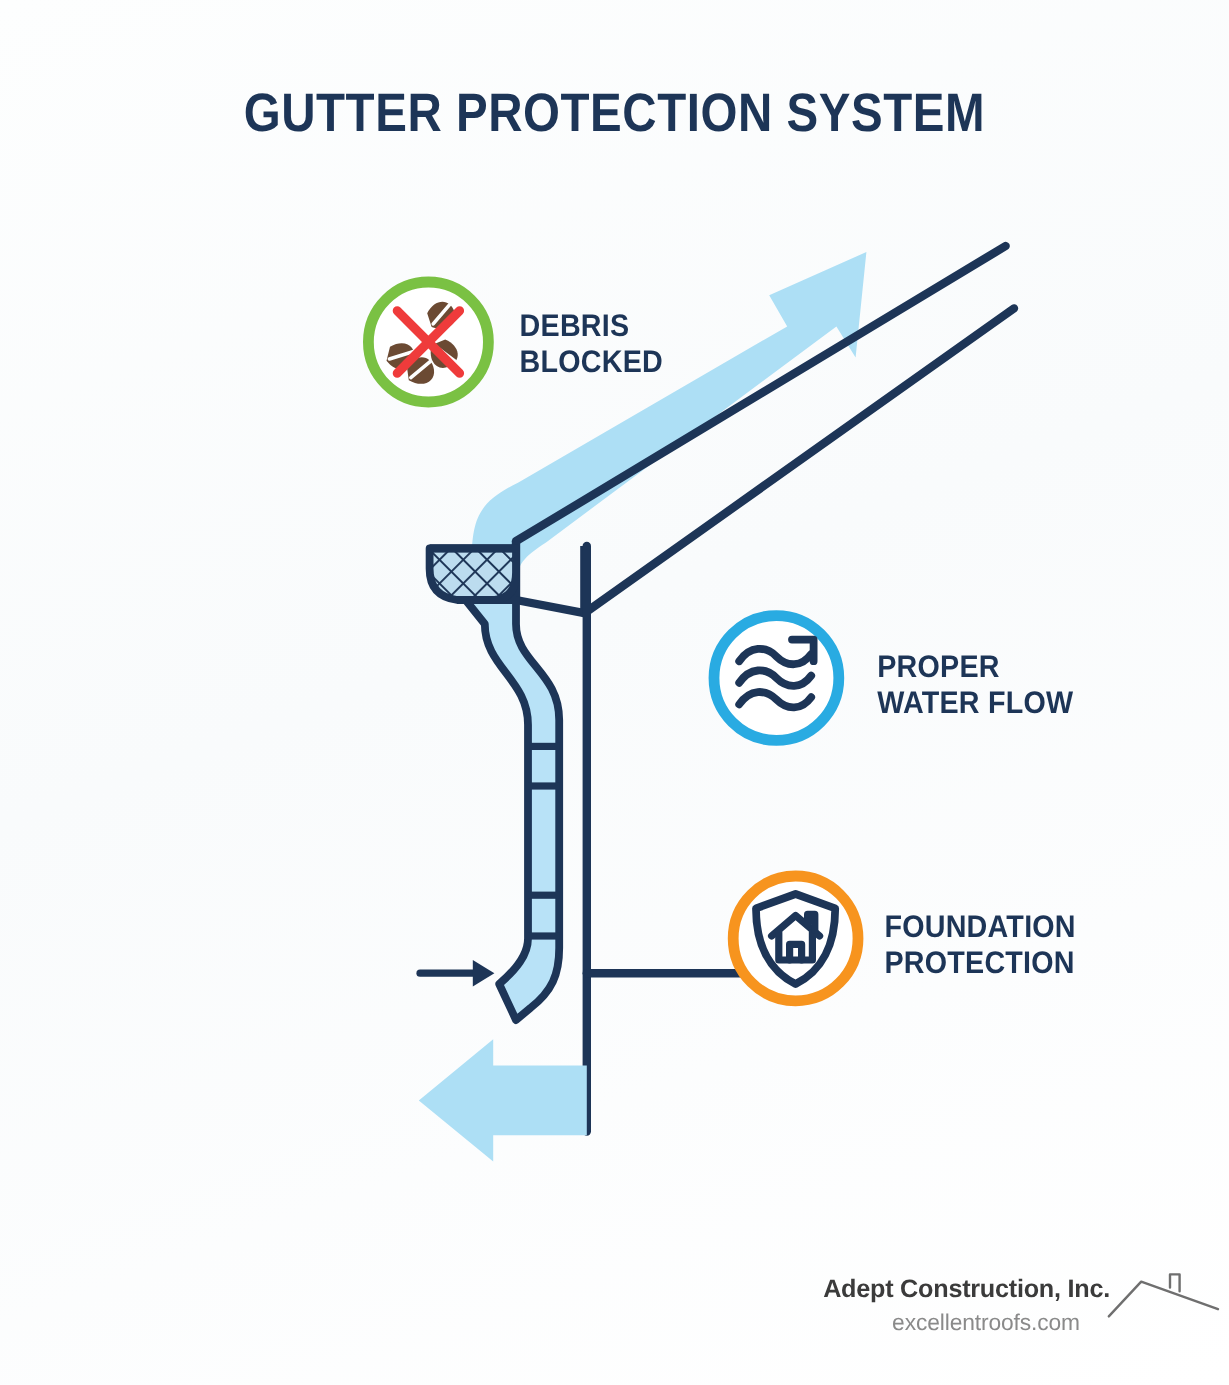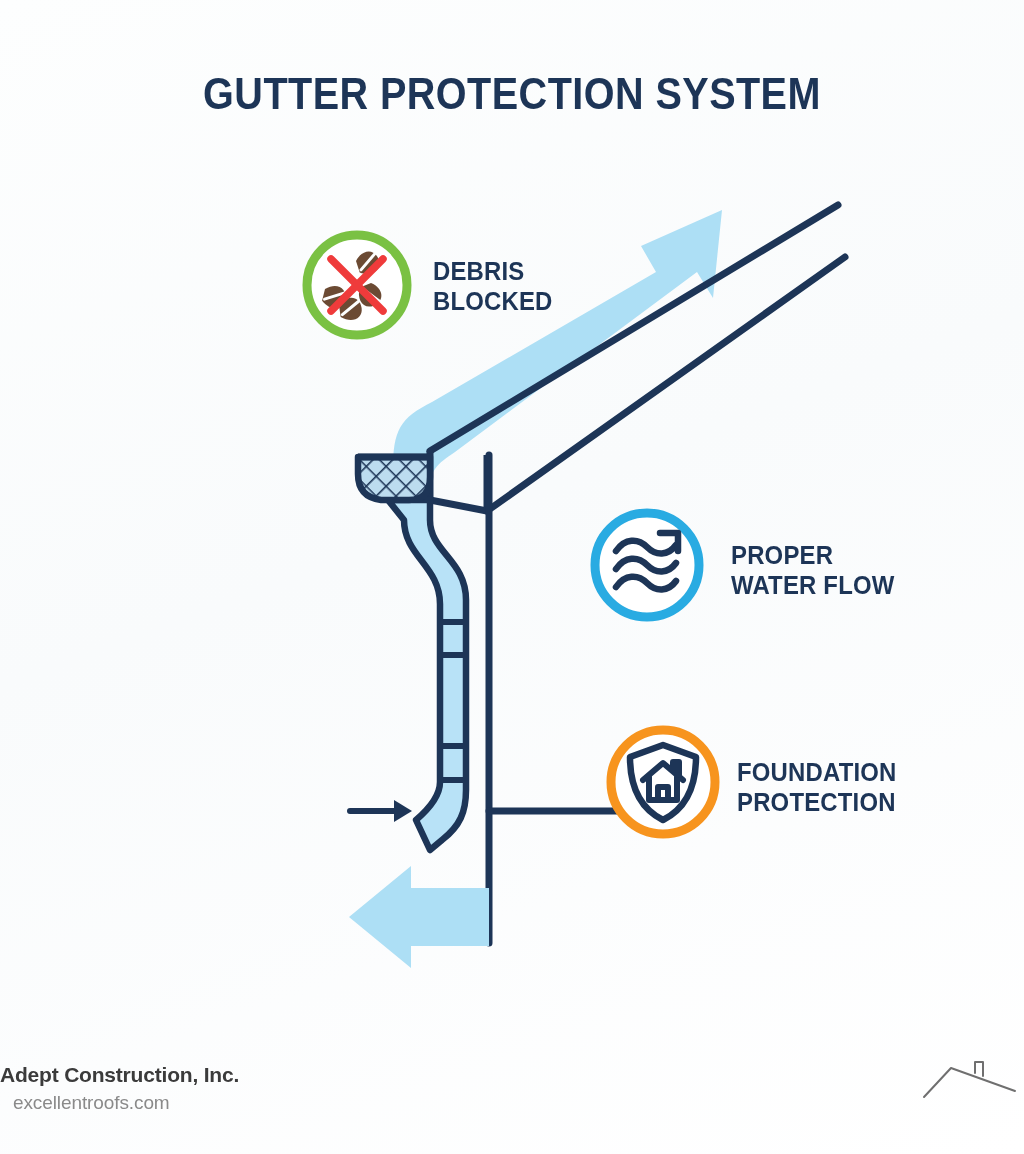--- a/index.html
+++ b/index.html
@@ -53,36 +53,38 @@
   }
   #label-debris   { left: 433px; top: 256px; }
   #label-flow     { left: 731px; top: 540px; }
   #label-found    { left: 737px; top: 757px; }
 
   #footer-brand {
     position: absolute;
     left: 0;
     top: 1063px;
     width: 905px;
+    text-align: right;
     font-family: "Liberation Sans", sans-serif;
     font-size: 21px;
     font-weight: bold;
     color: #3b3b3b;
     letter-spacing: -0.2px;
+    padding-left: 20px;
   }
   #footer-site {
     position: absolute;
     left: 0;
     top: 1092px;
     width: 900px;
+    text-align: right;
     font-family: "Liberation Sans", sans-serif;
     font-size: 19px;
     color: #8a8a8a;
     letter-spacing: -0.1px;
-    padding-left: 13px;
   }
   .svg-layer { position: absolute; left: 0; top: 0; }
 </style>
 </head>
 <body>
 
 <div id="stage">
 
   <div id="title">GUTTER PROTECTION SYSTEM</div>
 

